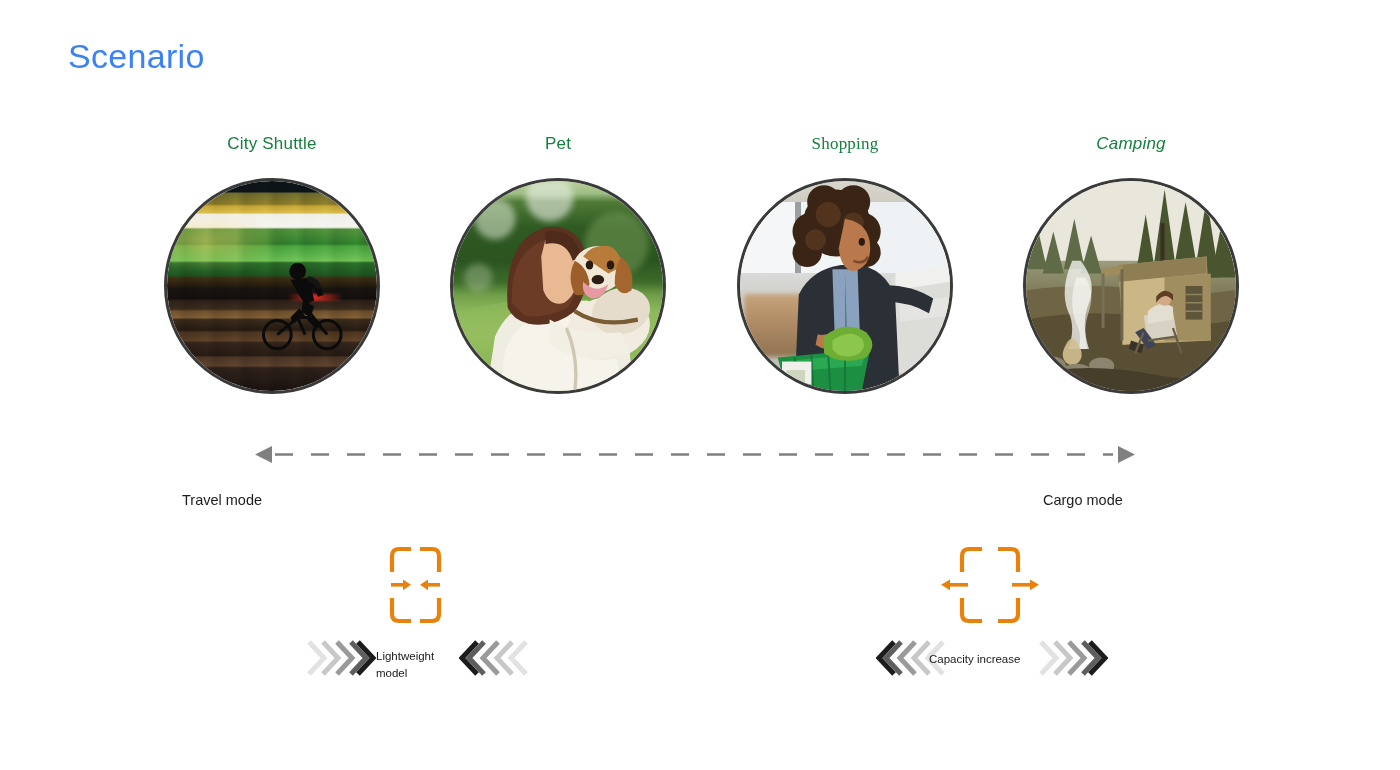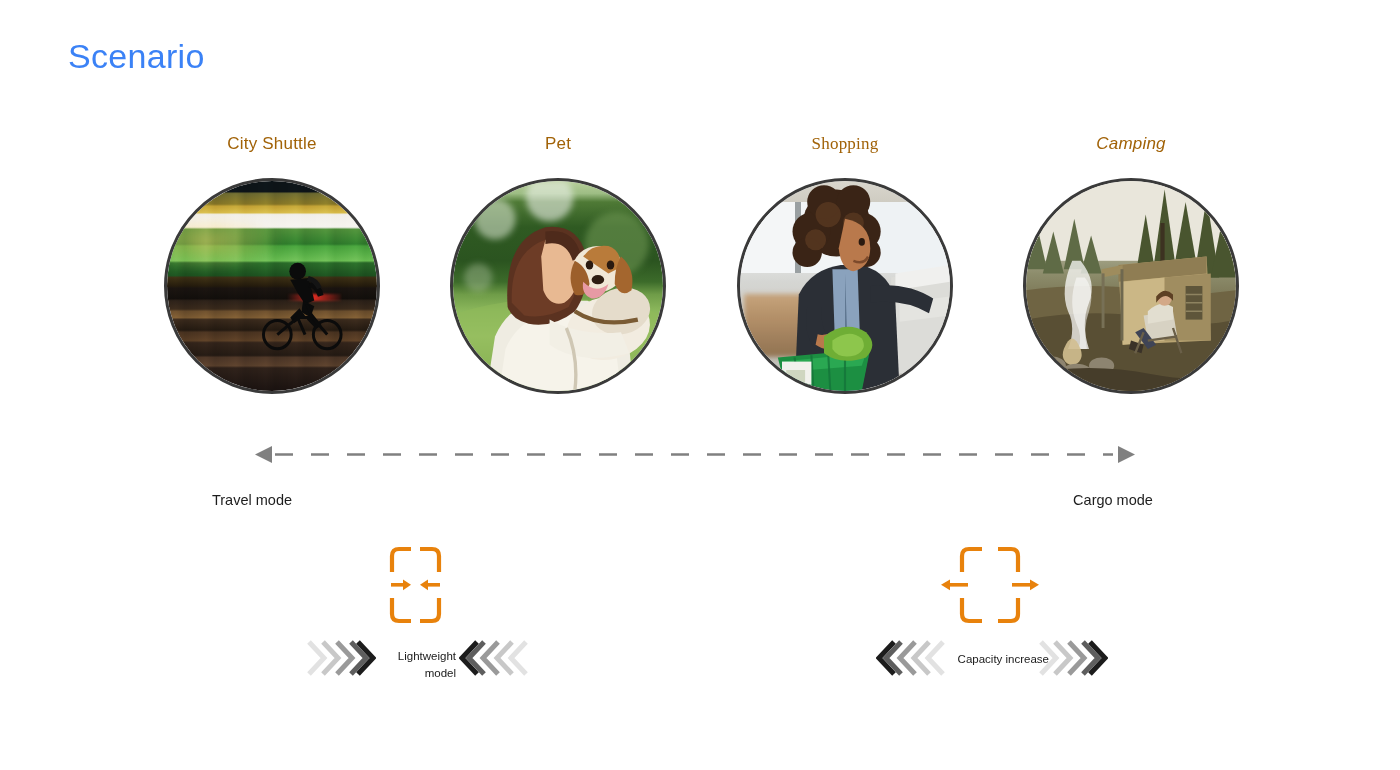--- a/index.html
+++ b/index.html
@@ -41,21 +41,21 @@
     height: 280px;
   }
   .scenario-card {
     position: absolute;
     width: 230px;
     text-align: center;
   }
   .scenario-label {
     font-size: 17px;
     font-weight: 400;
-    color: #a16207;
+    color: #15803d;
     letter-spacing: 0.2px;
     height: 24px;
     line-height: 24px;
   }
   .scenario-photo {
     position: relative;
     width: 216px;
     height: 216px;
     margin: 22px auto 0 auto;
     border-radius: 50%;
@@ -209,42 +209,41 @@
     position: absolute;
     top: 489px;
     left: 0;
     width: 1400px;
     height: 24px;
   }
   .axis-label {
     position: absolute;
     font-size: 14.5px;
     color: #1d1d1d;
-    text-align: center;
     line-height: 22px;
     white-space: nowrap;
   }
 
   
   .mode-group { position: absolute; }
 
   .mode-icon { position: absolute; }
   .mode-icon svg { display: block; }
 
   .chevron-row {
     position: absolute;
     display: flex;
     align-items: center;
   }
   .chev { display: block; }
   .mode-caption {
     position: absolute;
     font-size: 11.5px;
     color: #1a1a1a;
-    text-align: right;
+    text-align: left;
     line-height: 17px;
     white-space: pre-line;
   }
 </style>
 </head>
 <body>
 
 <div id="slide">
 
   <div class="slide-title">Scenario</div>

